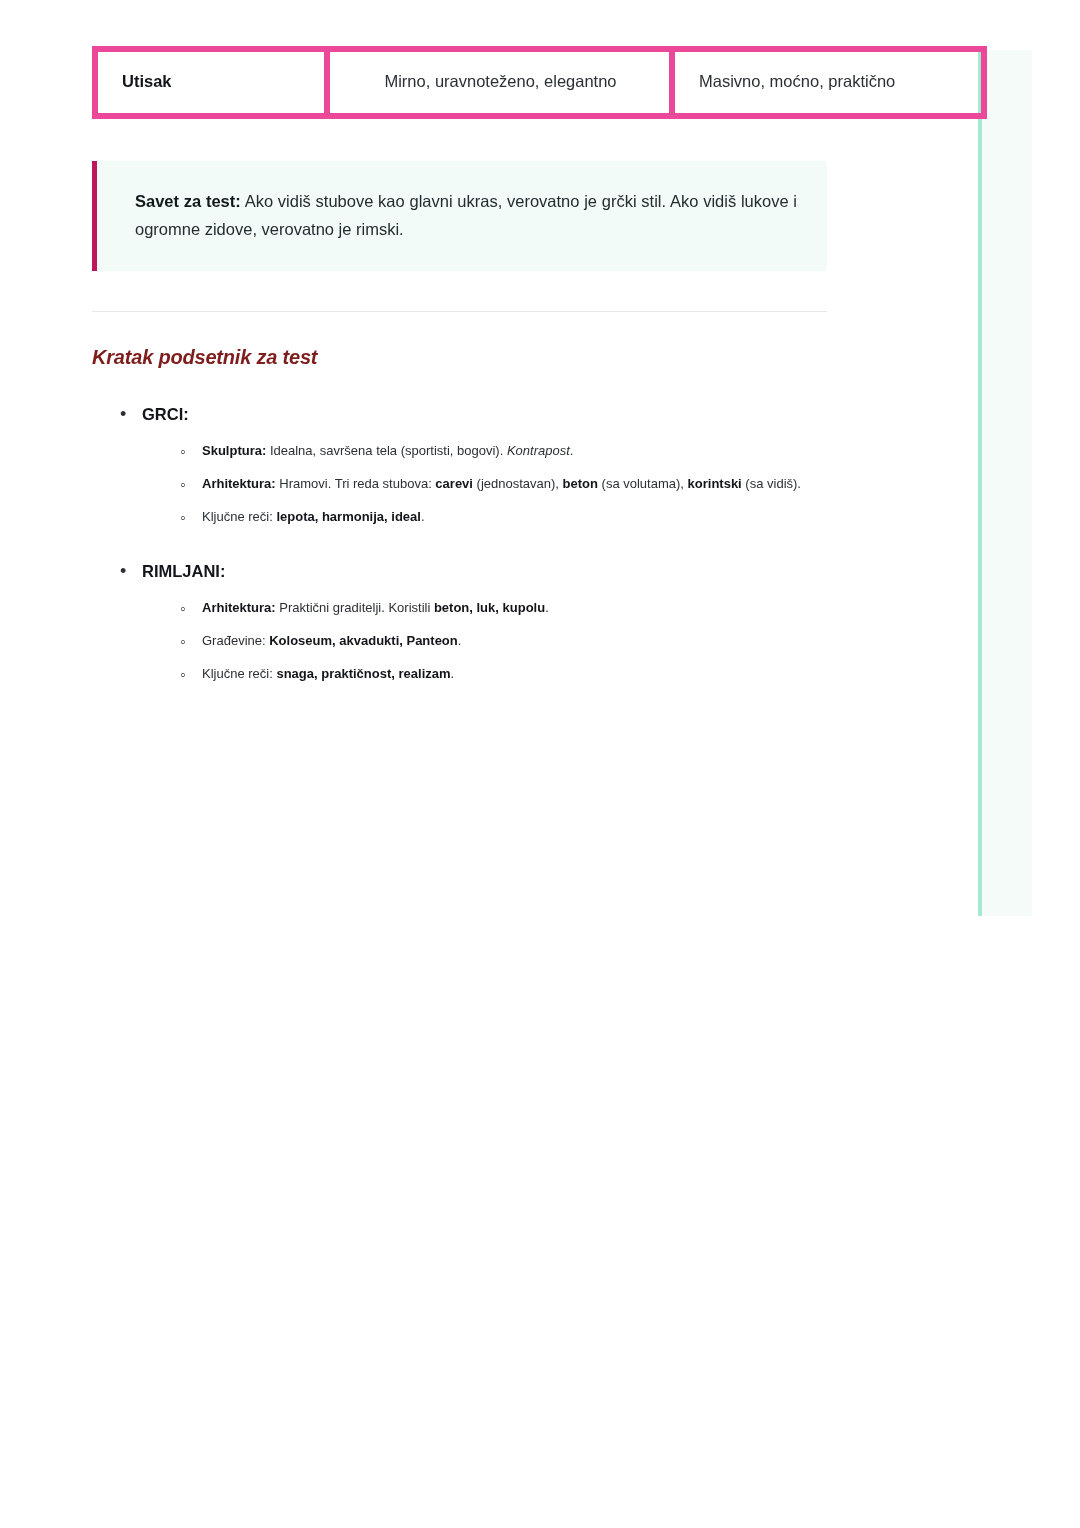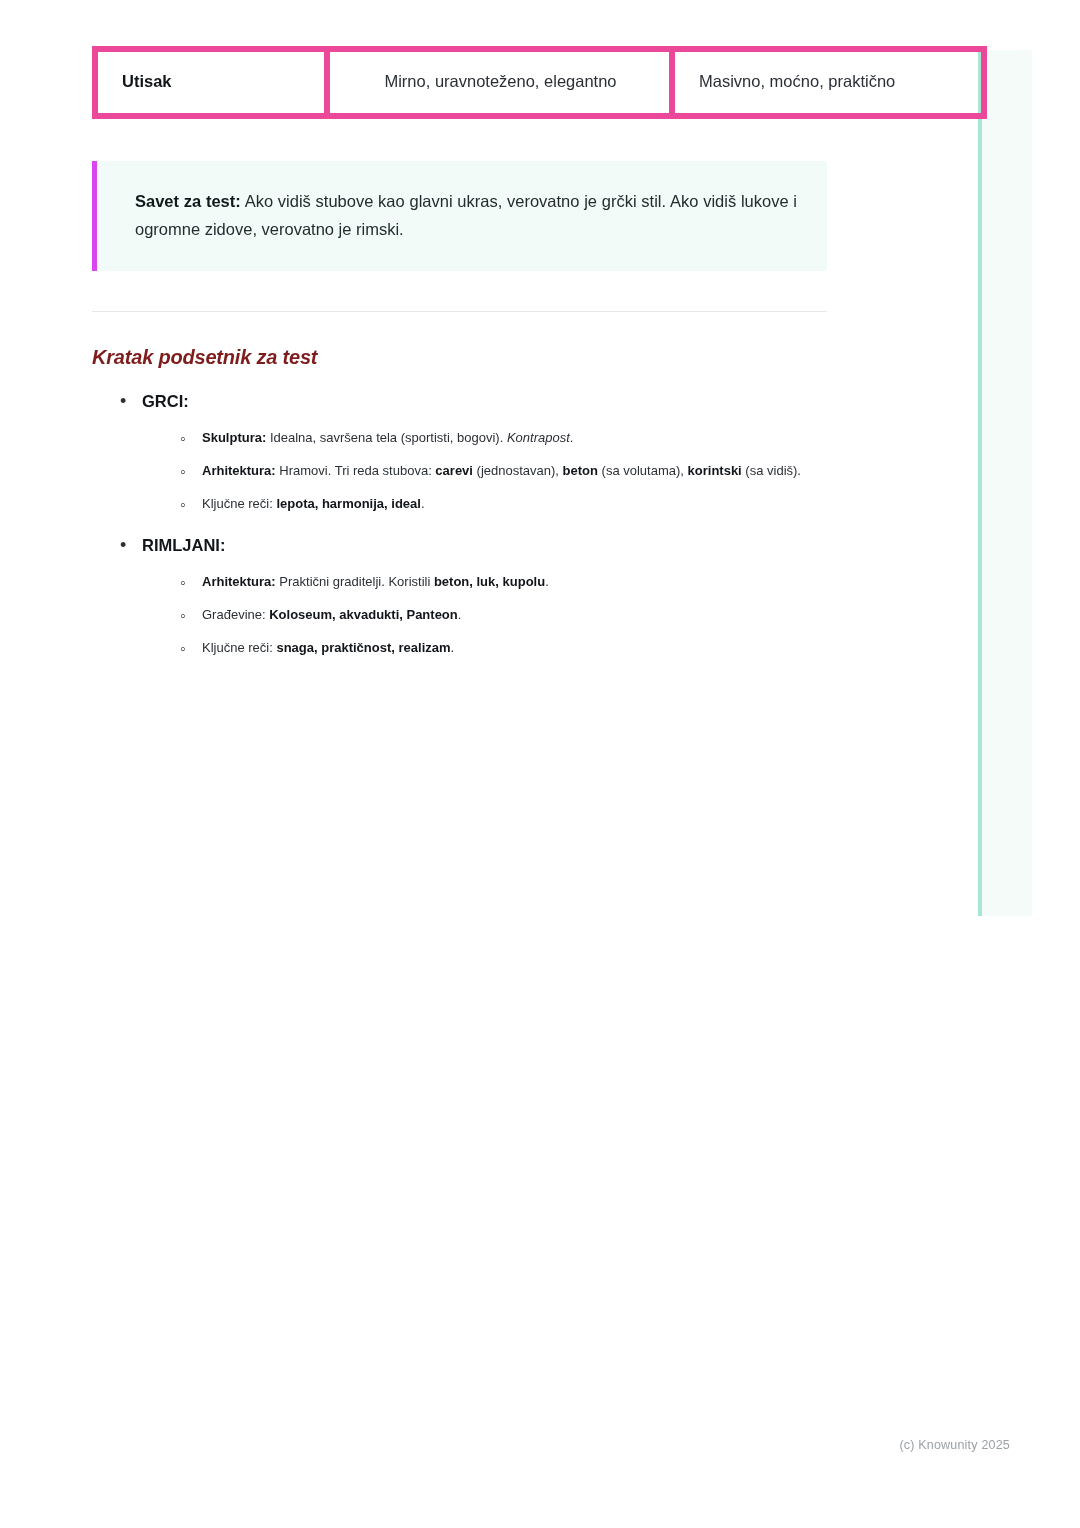--- a/index.html
+++ b/index.html
@@ -61,21 +61,21 @@
     color: #2b3036;
   }
   table.compare td.c0 { width: 180px; font-weight: bold; color: #12161a; }
   table.compare td.c1 { width: 293px; text-align: center; }
   table.compare td.c2 { width: 260px; }
 
   
   .tip {
     margin-top: 42px;
     background: #f3fbf8;
-    border-left: 5px solid #d946ef;
+    border-left: 5px solid #be185d;
     padding: 26px 30px 28px 38px;
     font-size: 16.5px;
     line-height: 1.72;
     text-align: justify;
     color: #262b30;
   }
   .tip b { font-weight: bold; color: #13181d; }
 
   
   .divider {
@@ -96,21 +96,21 @@
 
   
   ul.level1 {
     margin: 0;
     padding: 0 0 0 28px;
     list-style: none;
   }
   ul.level1 > li.l1item {
     position: relative;
     padding-left: 22px;
-    margin-top: 18px;
+    margin-top: 31px;
     font-size: 16.5px;
     line-height: 1.62;
   }
   ul.level1 > li.l1item::before {
     content: "•";
     position: absolute;
     left: 0;
     top: -1px;
     font-size: 18px;
     color: #2b3036;
@@ -194,15 +194,14 @@
           </ul></li>
         <li class="l1item"><span class="l1label">RIMLJANI:</span><ul class="level2">
             <li class="l2item"><b>Arhitektura:</b><span> Praktični graditelji. Koristili </span><b>beton, luk, kupolu</b><span>.</span></li>
             <li class="l2item"><span>Građevine: </span><b>Koloseum, akvadukti, Panteon</b><span>.</span></li>
             <li class="l2item"><span>Ključne reči: </span><b>snaga, praktičnost, realizam</b><span>.</span></li>
           </ul></li>
       </ul>
 
   </div>
 
-  <div class="footer">(c) Knowunity 2025</div>
 
 </div>
 
 </body></html>

